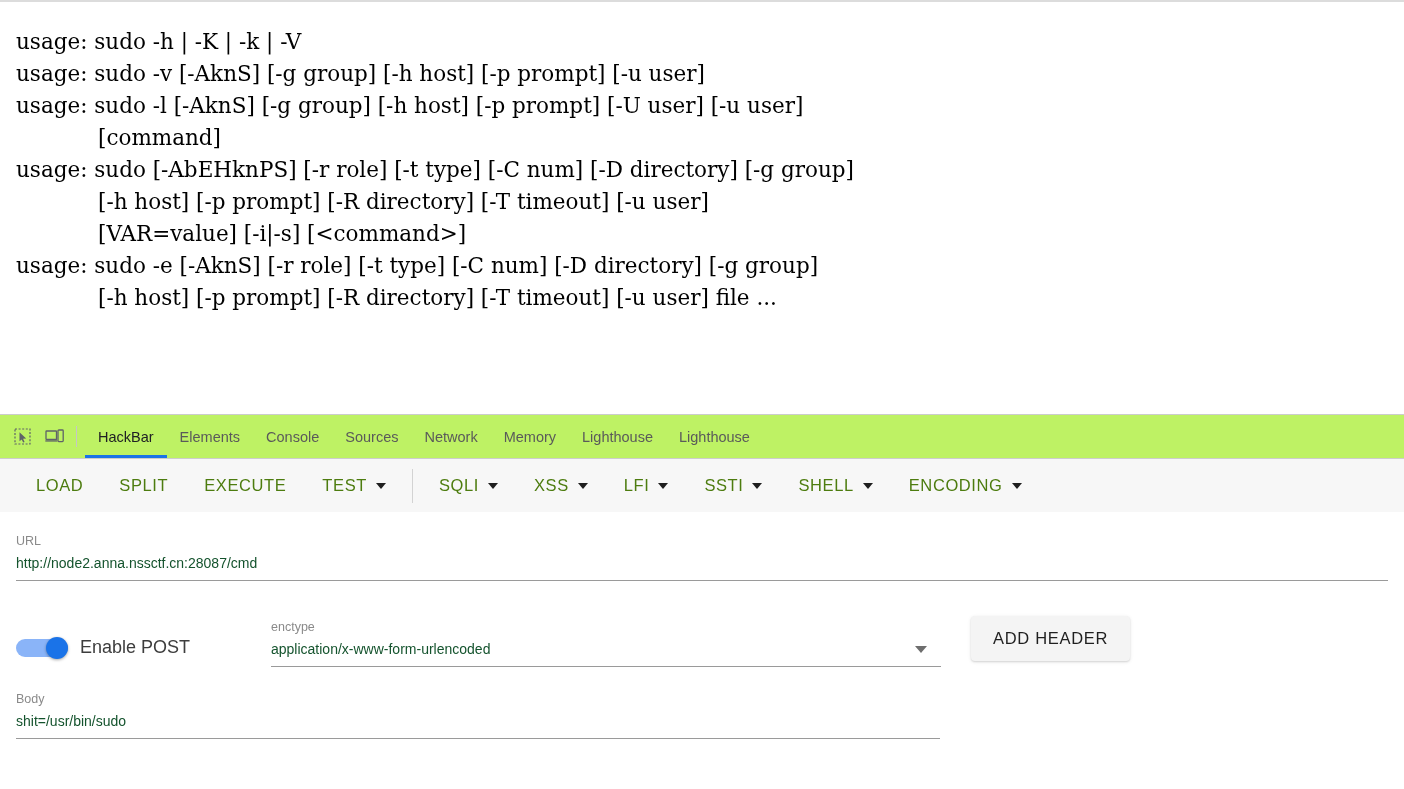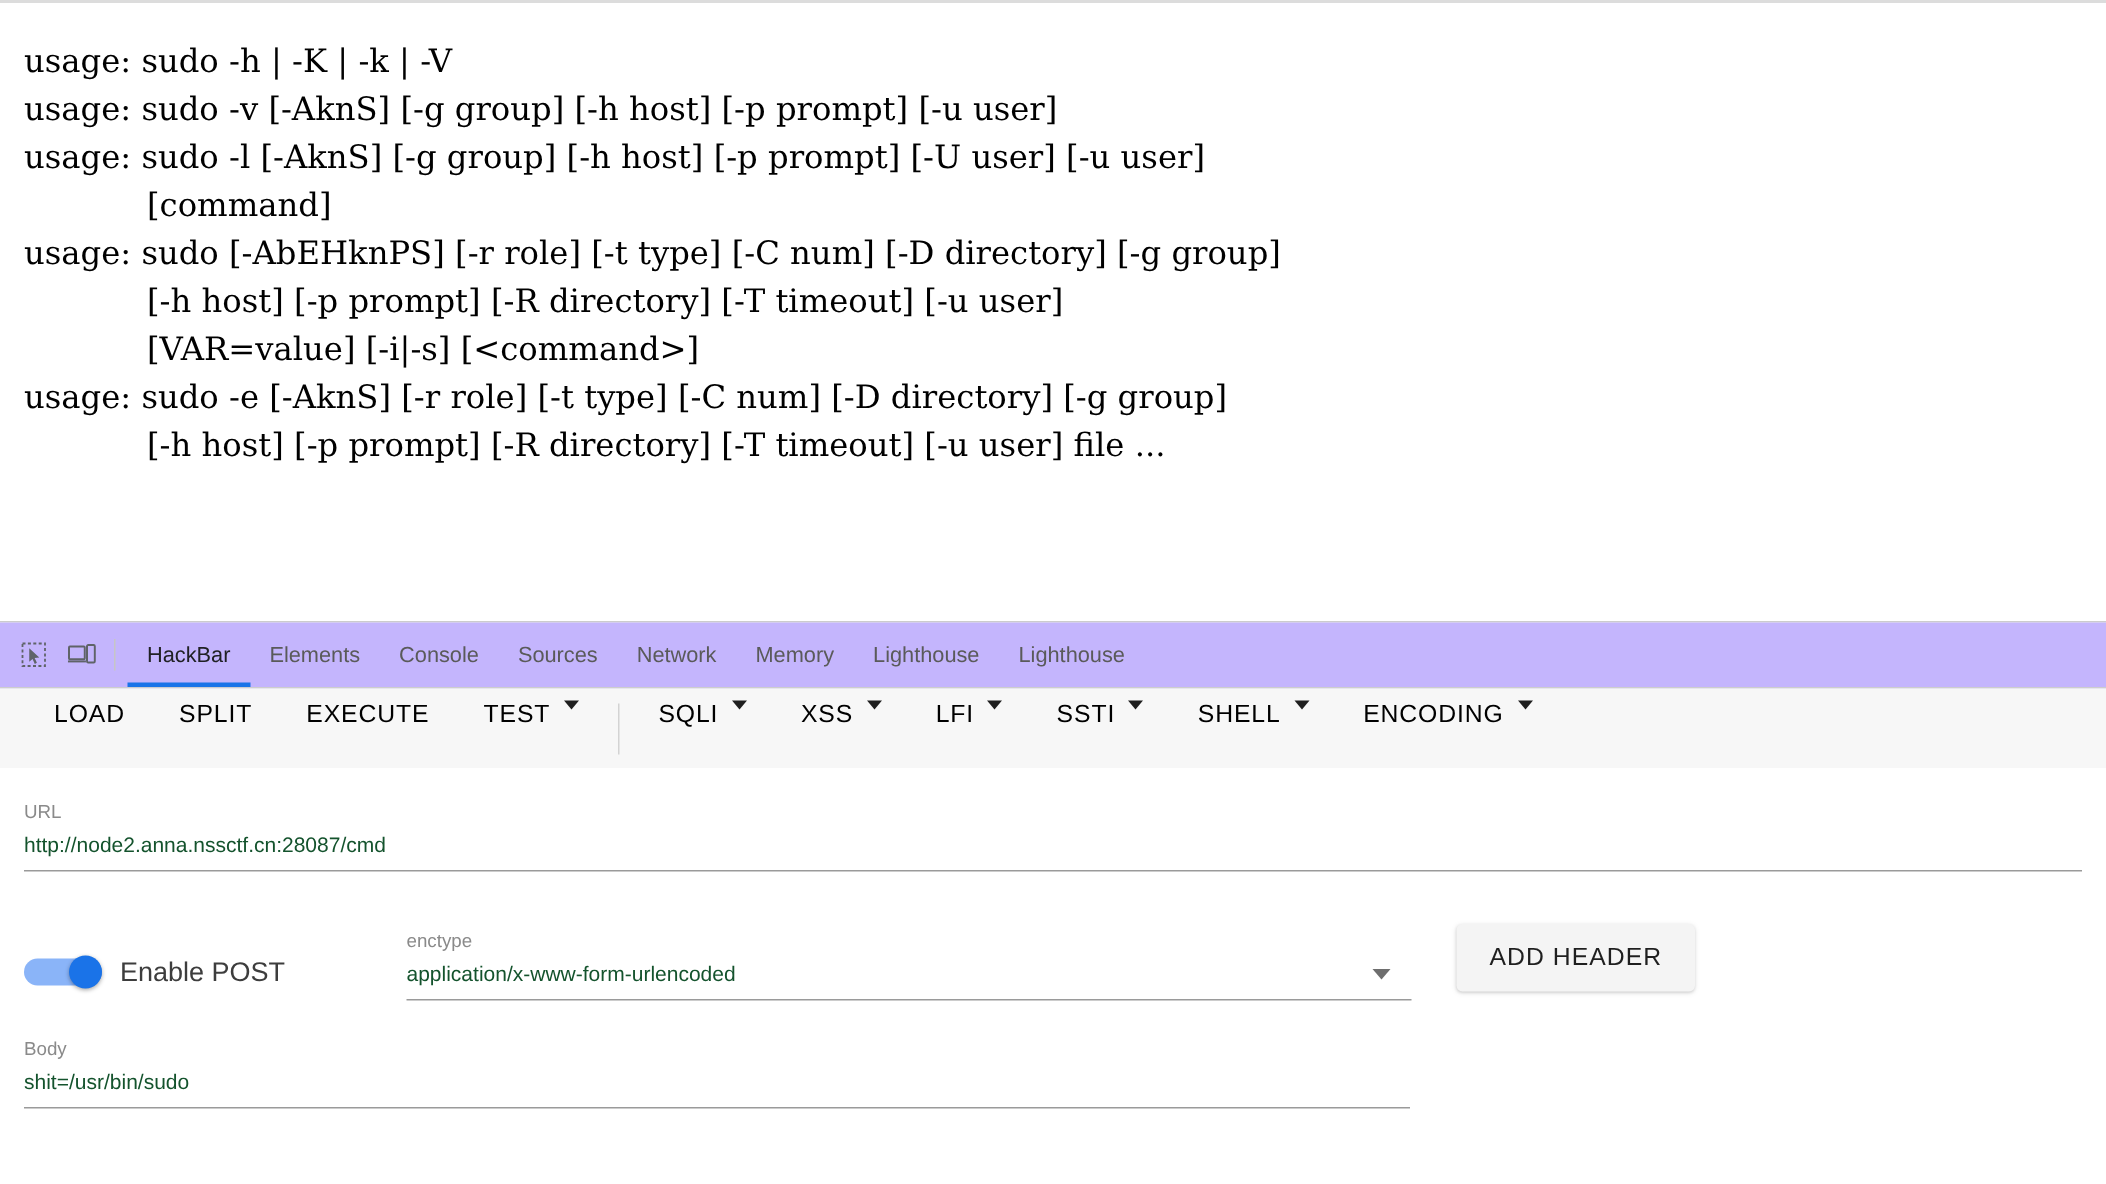--- a/index.html
+++ b/index.html
@@ -45,21 +45,21 @@
     height: 375px;
     background: #ffffff;
     border-top: 1px solid #cccccc;
     display: flex;
     flex-direction: column;
   }
 
   
   #devtools-tabbar {
     height: 44px;
-    background: #c4b5fd;
+    background: #bef264;
     border-bottom: 1px solid #cdcdcd;
     display: flex;
     align-items: stretch;
     flex: 0 0 auto;
     padding-left: 6px;
   }
   .dt-icon-btn {
     width: 32px;
     display: flex;
     align-items: center;
@@ -96,27 +96,28 @@
   #hackbar-toolbar {
     height: 53px;
     background: #f7f7f7;
     display: flex;
     align-items: center;
     padding-left: 18px;
     flex: 0 0 auto;
   }
   .hb-btn {
     display: flex;
+    align-items: center;
     gap: 9px;
     padding: 0 18px;
     height: 38px;
     font-size: 16.5px;
     font-weight: 500;
     letter-spacing: 0.6px;
-    color: #000000;
+    color: #4d7c0f;
     cursor: pointer;
     background: transparent;
     border: 0;
     font-family: "Liberation Sans", sans-serif;
     white-space: nowrap;
   }
   .hb-btn .caret {
     width: 0; height: 0;
     border-left: 5px solid transparent;
     border-right: 5px solid transparent;
@@ -165,21 +166,21 @@
   #post-row {
     margin-top: 28px;
     display: flex;
     align-items: flex-end;
     height: 58px;
   }
 
   
   #post-toggle-wrap {
     display: flex;
-    align-items: center;
+    align-items: flex-start;
     width: 255px;
     padding-bottom: 8px;
     margin-top: 36px;
   }
   .switch {
     position: relative;
     width: 52px;
     height: 22px;
     margin-right: 12px;
     cursor: pointer;

